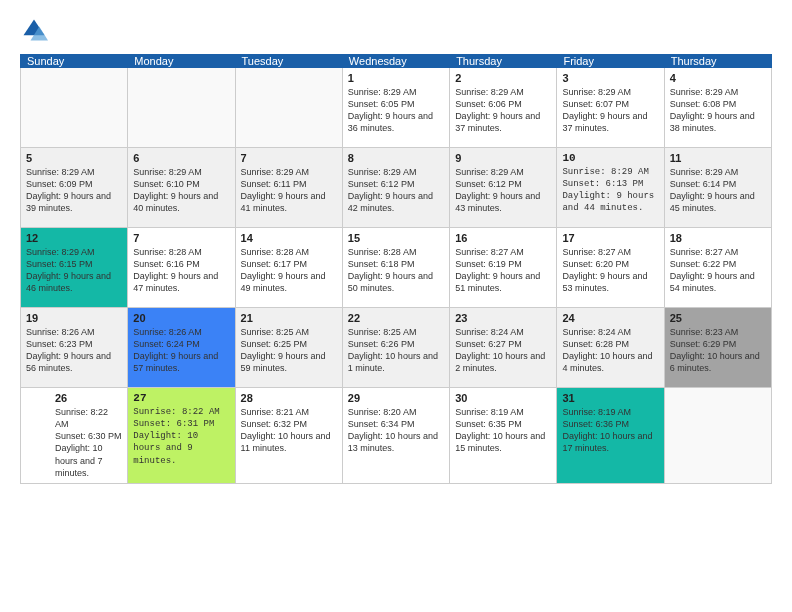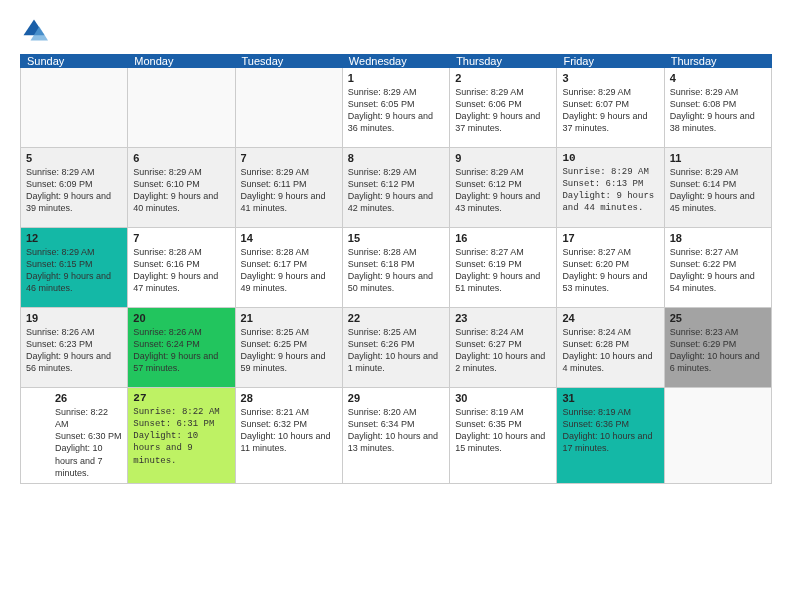--- a/index.html
+++ b/index.html
@@ -241,21 +241,21 @@
 Daylight: 9 hours and 54 minutes.</div>
           </td>
         </tr>
         <tr>
           <td style="background: rgb(240, 240, 240);">
             <div class="day-num">19</div>
             <div class="day-info" style="white-space: pre-line;">Sunrise: 8:26 AM
 Sunset: 6:23 PM
 Daylight: 9 hours and 56 minutes.</div>
           </td>
-          <td style="background: #22c55e;">
+          <td style="background: #3b82f6;">
             <div class="day-num">20</div>
             <div class="day-info" style="white-space: pre-line;">Sunrise: 8:26 AM
 Sunset: 6:24 PM
 Daylight: 9 hours and 57 minutes.</div>
           </td>
           <td style="background: rgb(240, 240, 240);">
             <div class="day-num">21</div>
             <div class="day-info" style="white-space: pre-line;">Sunrise: 8:25 AM
 Sunset: 6:25 PM
 Daylight: 9 hours and 59 minutes.</div>

